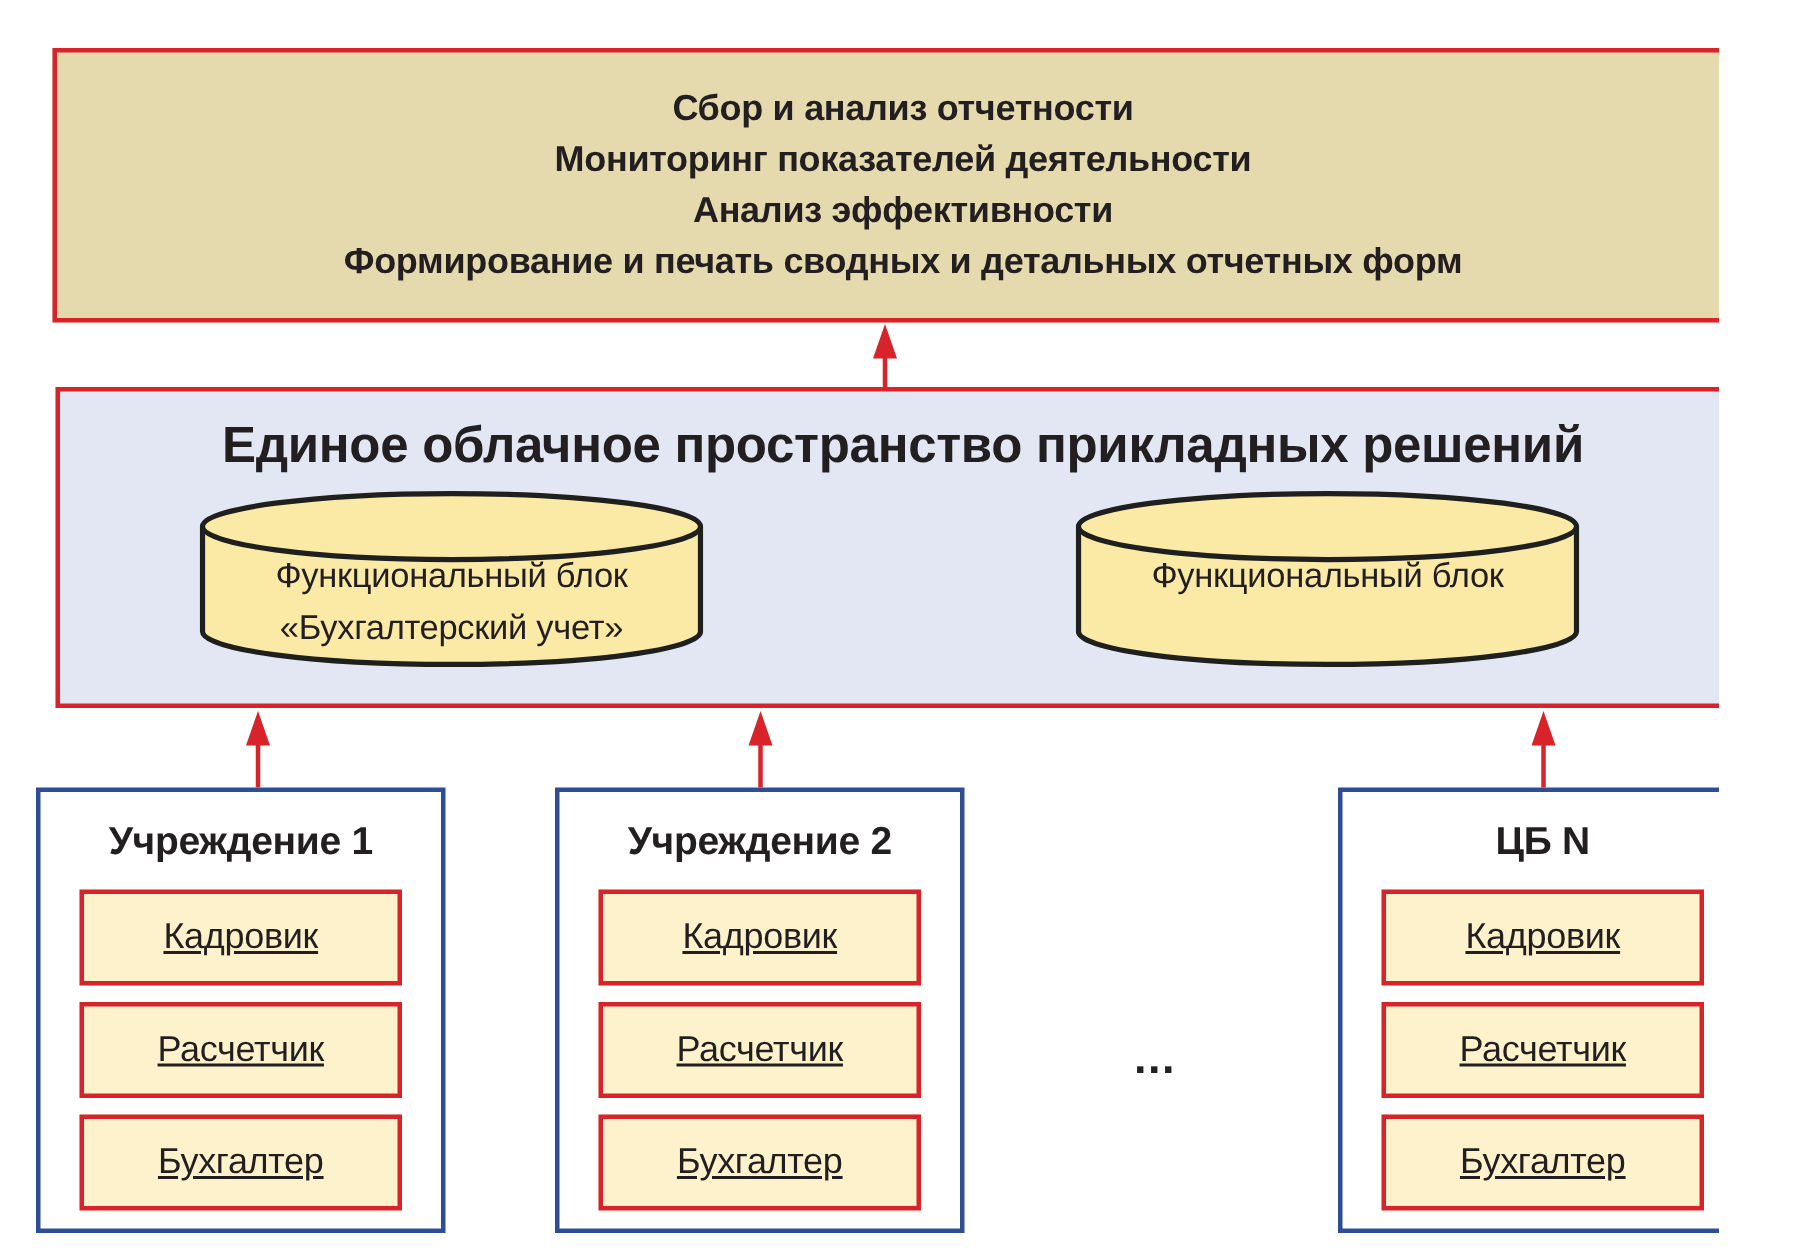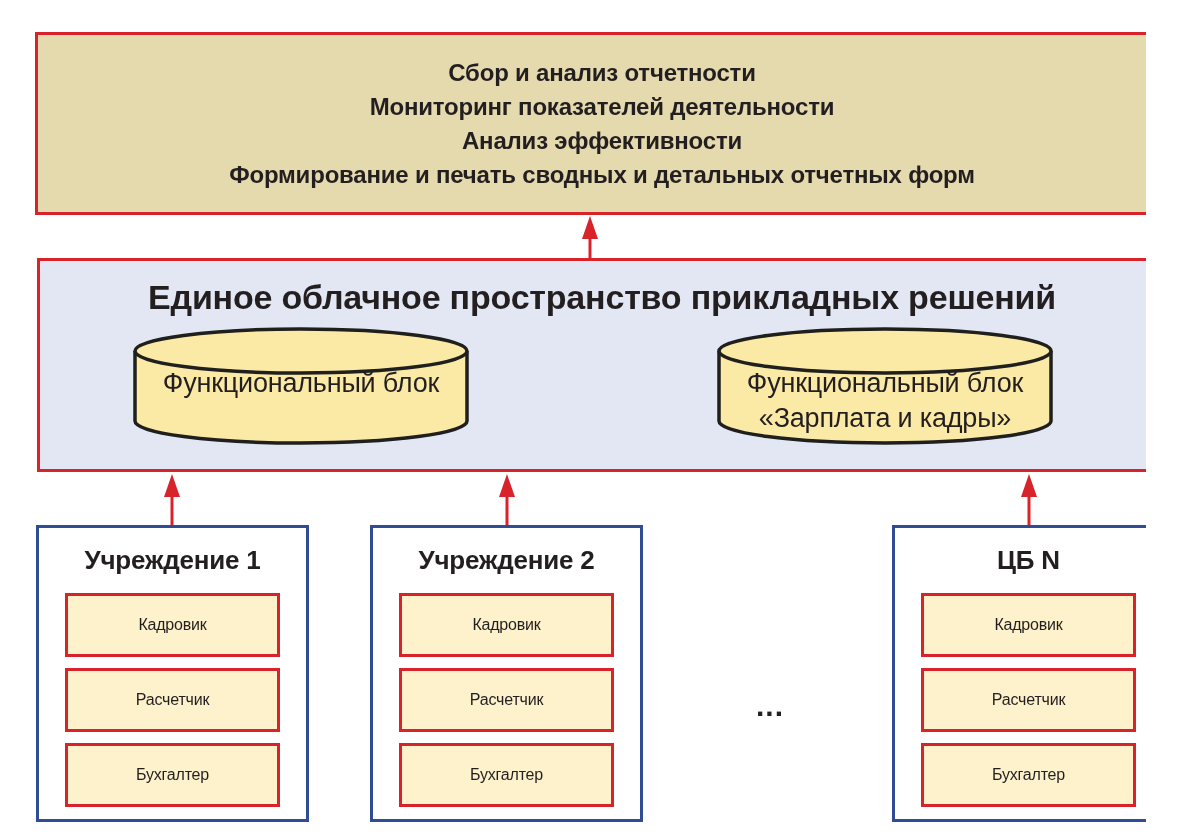--- a/index.html
+++ b/index.html
@@ -60,56 +60,57 @@
     position: absolute;
     width: 336px; height: 122px;
     top: 65px;
   }
   .cylinder svg { position: absolute; left: 0; top: 0; }
   .cyl-label {
     position: absolute;
     left: 0; top: 40px;
     width: 100%;
     text-align: center;
-    font-size: 27px;
+    font-size: 23px;
     line-height: 35px;
     letter-spacing: -0.2px;
   }
   .cyl-1 { left: 93px; }
   .cyl-2 { left: 677px; }
   
   .org-box {
     top: 525px;
     width: 273px; height: 297px;
     background: #ffffff;
     border: 3px solid #2e4d94;
   }
-  .org-1 { left: 36px; }
+  .org-1 { left: 24px; }
   .org-2 { left: 370px; }
   .org-3 { left: 892px; text-align: center; }
   .org-title {
     height: 65px;
     display: flex;
     align-items: center;
     justify-content: center;
     font-weight: bold;
     font-size: 26px;
     letter-spacing: -0.2px;
   }
   .role-box {
     box-sizing: border-box;
     margin: 0 26px 11px 26px;
     height: 64px;
     background: #fdf2cb;
     border: 3px solid #d8232a;
     display: flex;
     align-items: center;
     justify-content: center;
-    font-size: 16px;
-    letter-spacing: -0.2px;
+    font-size: 24px;
+    letter-spacing: -0.2px;
+    text-decoration: underline;
   }
   
   .dots {
     position: absolute;
     left: 740px; top: 686px;
     width: 60px; height: 40px;
     display: flex;
     align-items: center;
     justify-content: center;
     font-weight: bold;
@@ -133,39 +134,39 @@
     <div class="top-line">Сбор и анализ отчетности</div>
     <div class="top-line">Мониторинг показателей деятельности</div>
     <div class="top-line">Анализ эффективности</div>
     <div class="top-line">Формирование и печать сводных и детальных отчетных форм</div>
   </div>
 
   <div class="box cloud-box">
     <div class="cloud-title">Единое облачное пространство прикладных решений</div>
 
     <div class="cylinder cyl-1">
+      <svg width="336" height="122" viewBox="0 0 336 122">
+        <path d="M 2 25 L 2 95 A 166 22 0 0 0 334 95 L 334 25" fill="#fbe9a6" stroke="#1f1f1d" stroke-width="3.5" stroke-linejoin="round"></path>
+        <ellipse cx="168" cy="25" rx="166" ry="22" fill="#fbe9a6" stroke="#1f1f1d" stroke-width="3.5"></ellipse>
+      </svg>
+      <div class="cyl-label">
+        <span style="display:block">Функциональный блок</span>
+        <span style="display:block">«Бухгалтерский учет»</span>
+      </div>
+    </div>
+
+    <div class="cylinder cyl-2">
       <svg width="336" height="122" viewBox="0 0 336 122">
         <path d="M 2 25 L 2 95 A 166 22 0 0 0 334 95 L 334 25" fill="#fbe9a6" stroke="#1f1f1d" stroke-width="3.5" stroke-linejoin="round"></path>
         <ellipse cx="168" cy="25" rx="166" ry="22" fill="#fbe9a6" stroke="#1f1f1d" stroke-width="3.5"></ellipse>
       </svg>
       <div class="cyl-label">
         <span style="display:block">Функциональный блок</span>
       </div>
     </div>
-
-    <div class="cylinder cyl-2">
-      <svg width="336" height="122" viewBox="0 0 336 122">
-        <path d="M 2 25 L 2 95 A 166 22 0 0 0 334 95 L 334 25" fill="#fbe9a6" stroke="#1f1f1d" stroke-width="3.5" stroke-linejoin="round"></path>
-        <ellipse cx="168" cy="25" rx="166" ry="22" fill="#fbe9a6" stroke="#1f1f1d" stroke-width="3.5"></ellipse>
-      </svg>
-      <div class="cyl-label">
-        <span style="display:block">Функциональный блок</span>
-        <span style="display:block">«Зарплата и кадры»</span>
-      </div>
-    </div>
   </div>
 
   <div class="box org-box org-1">
     <div class="org-title">Учреждение 1</div>
     <div class="role-box">Кадровик</div>
     <div class="role-box">Расчетчик</div>
     <div class="role-box">Бухгалтер</div>
   </div>
 
   <div class="box org-box org-2">

